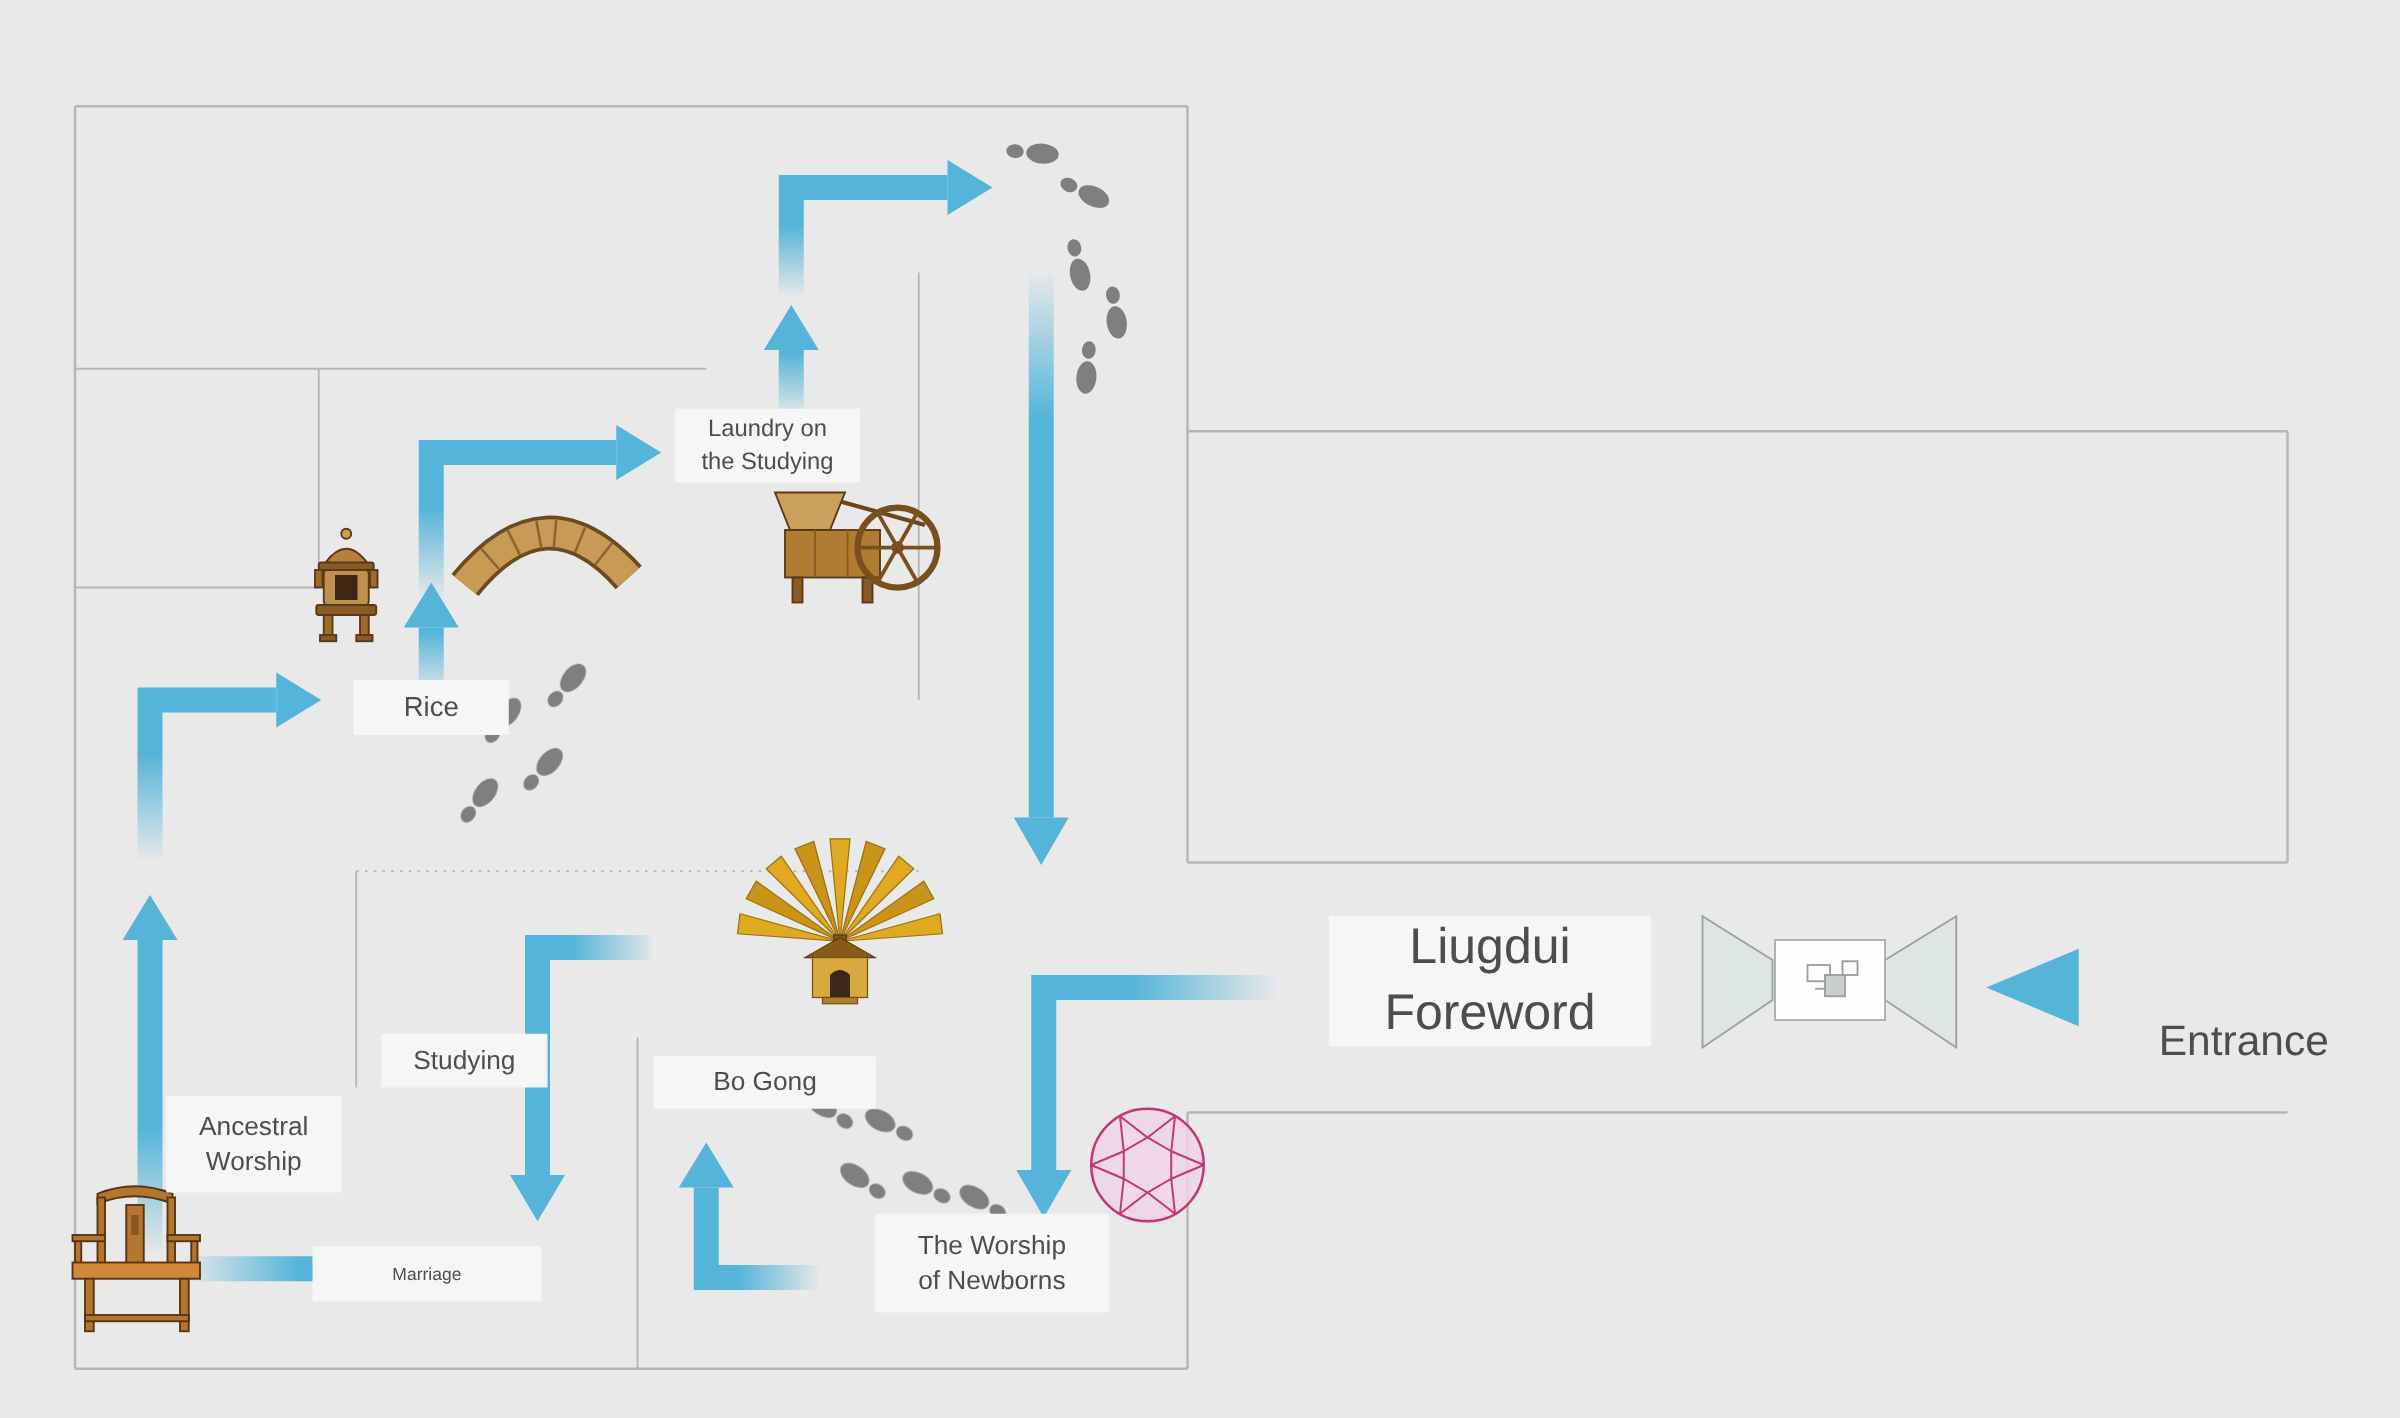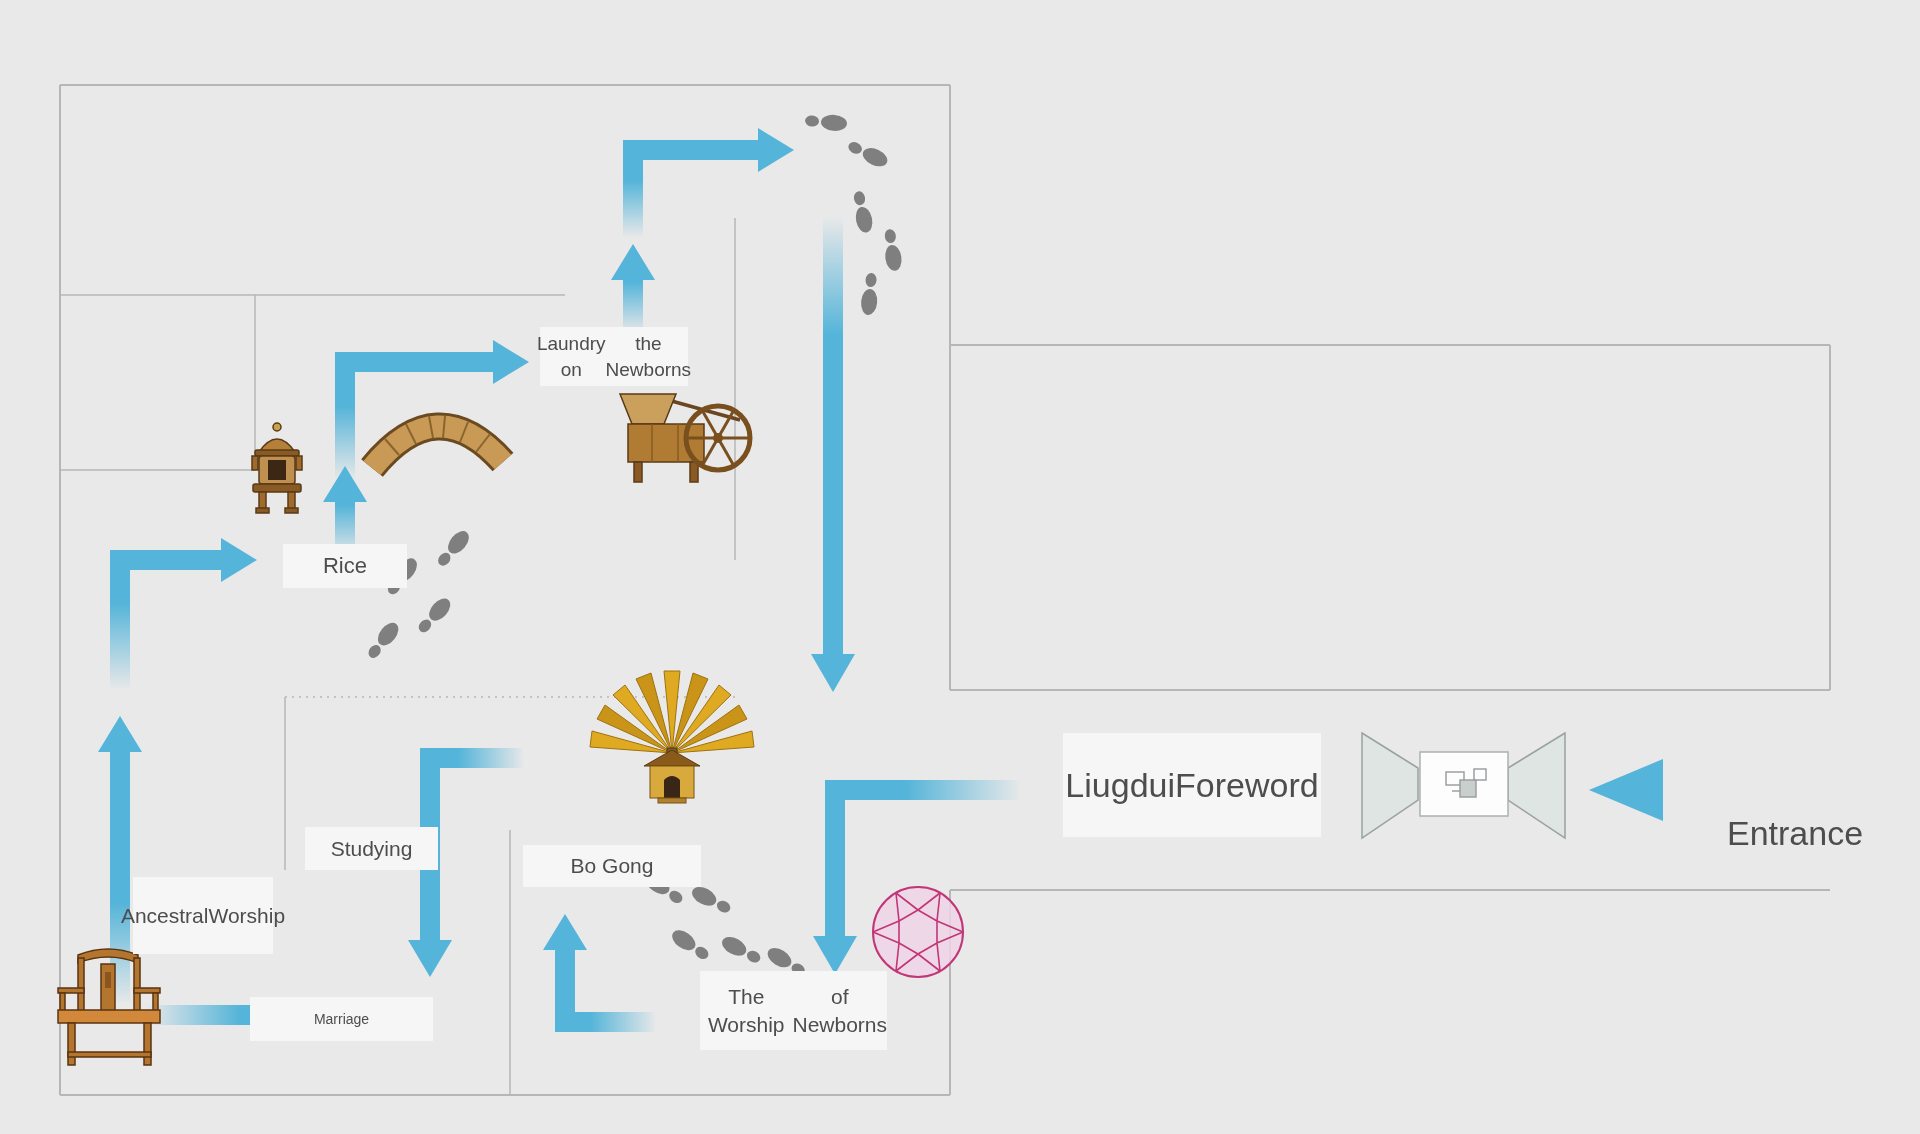--- a/index.html
+++ b/index.html
@@ -9,30 +9,30 @@
     font-family:"Liberation Sans", sans-serif;
     position:relative;
     overflow:hidden;
   }
   .stage{position:absolute;inset:0;width:1920px;height:1134px;}
   .plan-svg{position:absolute;left:0;top:0;}
   .map-label{
     position:absolute;
     background:#f6f6f6;
     color:#4d4d4d;
-    display:flex;flex-direction:row;
+    display:flex;flex-direction:column;
     align-items:center;justify-content:center;
     text-align:center;
     line-height:1.32;
     z-index:5;
   }
   .map-label span{display:block;}
   #lbl-laundry{left:540px;top:327px;width:148px;height:59px;font-size:19px;}
   #lbl-rice{left:283px;top:544px;width:124px;height:44px;font-size:22px;}
-  #lbl-liugdui{left:1063px;top:733px;width:258px;height:104px;font-size:34px;}
+  #lbl-liugdui{left:1063px;top:733px;width:258px;height:104px;font-size:40px;justify-content:flex-end;}
   #lbl-entrance{left:1700px;top:764px;width:190px;height:50px;font-size:34px;background:transparent;margin-top:44px;}
   #lbl-studying{left:305px;top:827px;width:133px;height:43px;font-size:21px;}
   #lbl-bogong{left:523px;top:845px;width:178px;height:42px;font-size:21px;text-align:center;}
   #lbl-ancestral{left:133px;top:877px;width:140px;height:77px;font-size:21px;text-align:center;}
   #lbl-marriage{left:250px;top:997px;width:183px;height:44px;font-size:14px;justify-content:center;}
   #lbl-arrival{left:700px;top:971px;width:187px;height:79px;font-size:21px;}
 </style>
 </head>
 <body>
 
@@ -281,21 +281,21 @@
         <rect x="1446" y="772" width="18" height="13"></rect>
         <rect x="1460" y="780" width="16" height="17" fill="#c8cfcc"></rect>
         <rect x="1474" y="769" width="12" height="11"></rect>
         <line x1="1452" y1="791" x2="1460" y2="791"></line>
       </g>
     </g>
   </svg>
 
   <div class="map-label" id="lbl-laundry">
     <span>Laundry on</span>
-    <span>the Newborns</span>
+    <span>the Studying</span>
   </div>
 
   <div class="map-label" id="lbl-rice">
     <span>Rice</span>
   </div>
 
   <div class="map-label" id="lbl-liugdui">
     <span>Liugdui</span>
     <span>Foreword</span>
   </div>

